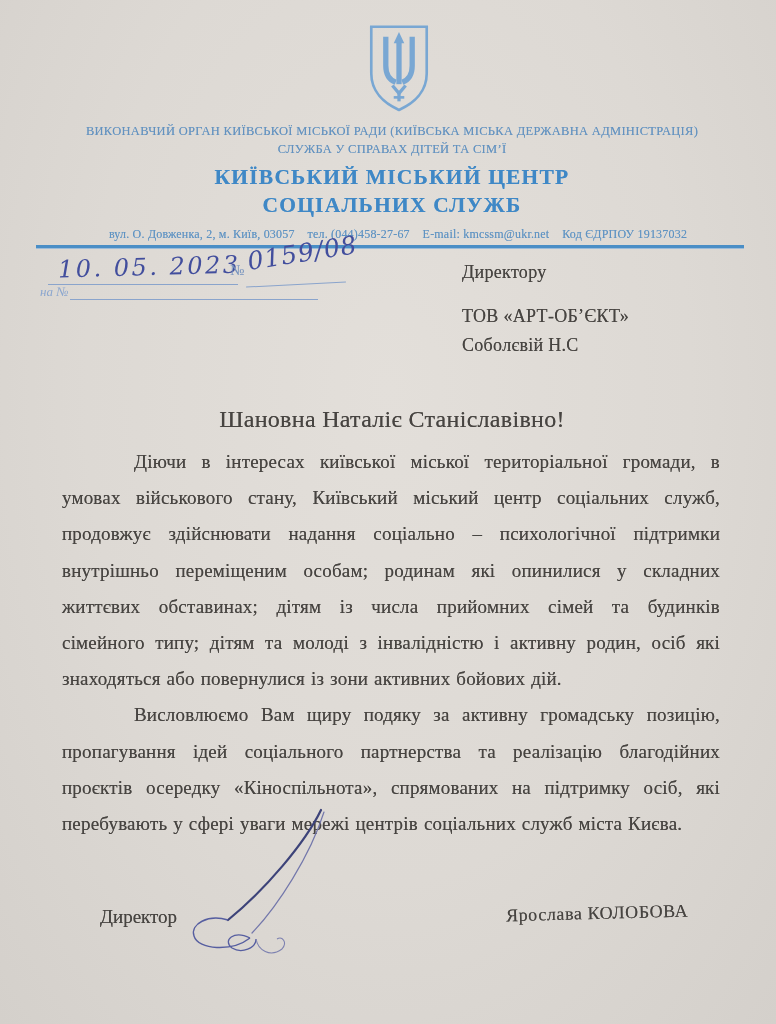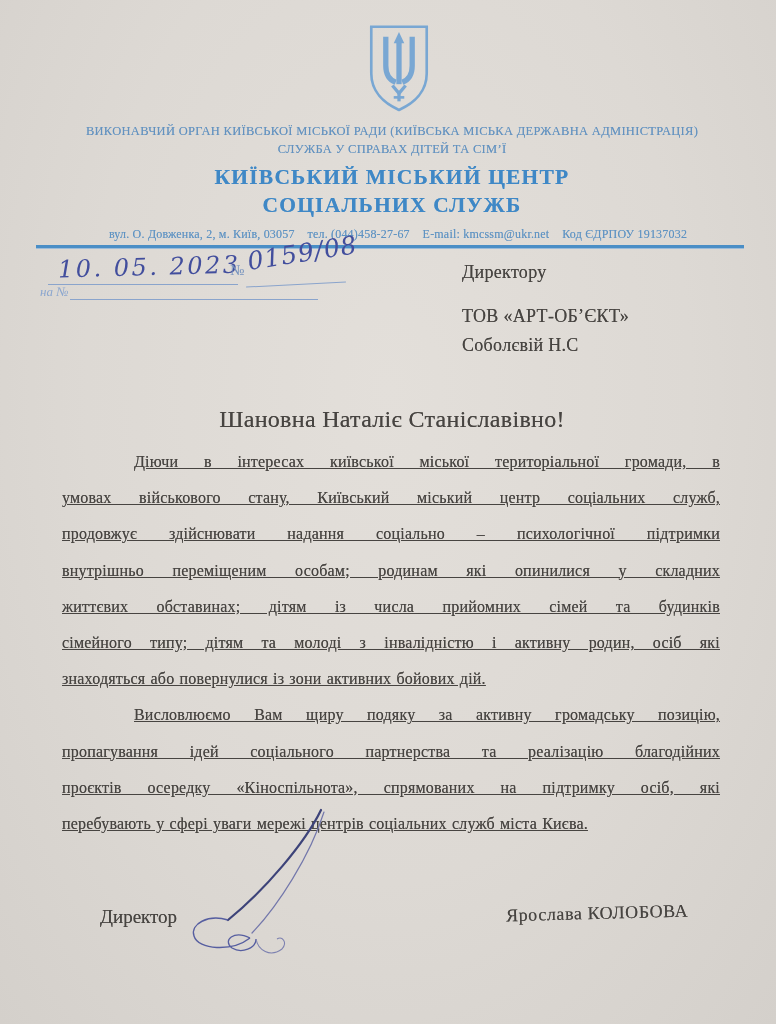--- a/index.html
+++ b/index.html
@@ -51,21 +51,21 @@
   .form-line{height:1px;background:#8aa4cc;}
   .u-date{left:48px;right:auto;width:190px;top:284px;}
   .u-num{left:246px;width:100px;top:284px;transform:rotate(-3deg);}
   .u-reply{left:70px;width:248px;top:299px;}
   .num-label{top:262px;left:230px;color:#7491bd;font-size:15px;}
   .reply-label{top:284px;left:40px;color:#8ba6cf;font-size:13px;font-style:italic;text-align:right;}
   
   .typed{color:#474441;text-shadow:0 0 .5px #6f6c68;}
   .addr-line{left:462px;font-size:18px;letter-spacing:.3px;}
   .salutation{top:406px;font-size:24px;letter-spacing:.3px;}
-  .body-block{left:62px;right:56px;top:444px;font-size:16px;text-decoration:underline;}
+  .body-block{left:62px;right:56px;top:444px;font-size:19px;}
   .jline{
     text-align:justify;
     text-align-last:justify;
     line-height:36.2px;
     letter-spacing:.2px;
     word-spacing:1px;
   }
   .jline.first{text-indent:72px;}
   .jline.last{text-align-last:left;}
   .sign-title{top:906px;left:100px;font-size:19px;}

